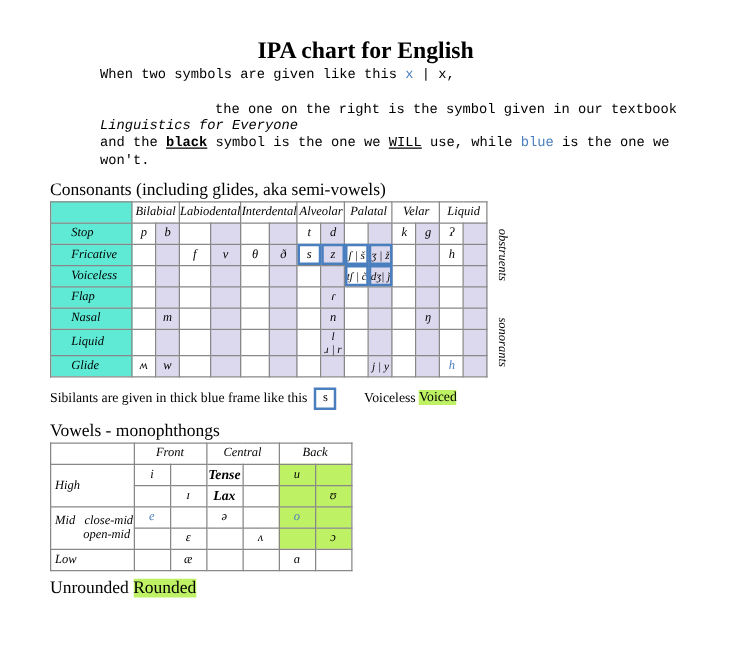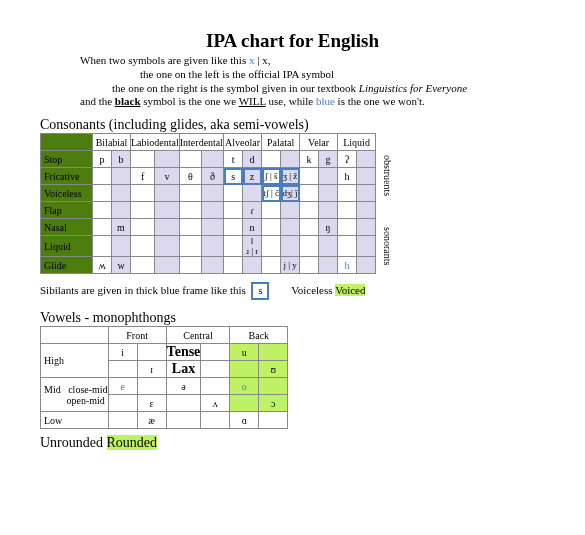--- a/index.html
+++ b/index.html
@@ -11,68 +11,68 @@
     box-sizing: border-box;
     color: #000;
     background: #fff;
   }
   .title {
     text-align: center;
     font-weight: bold;
     font-size: 19px;
     margin-bottom: 2px;
   }
-  .intro { margin: 0 0 8px 40px; line-height: 1.25; }
+  .intro { margin: 0 0 8px 40px; line-height: 1.25; font-family: Liberation Mono, monospace; }
   .blue { color: #4a7fbf; }
   .ital { font-style: italic; }
   .bold { font-weight: bold; }
   .under { text-decoration: underline; }
   .sectlabel { font-size: 14px; margin-top: 6px; }
-  table { border-collapse: collapse; }
+  table { border-collapse: collapse; font-style: italic; }
   td, th {
     border: 1px solid #888;
     font-size: 10px;
     text-align: center;
     vertical-align: middle;
     padding: 0;
     height: 16px;
     min-width: 18px;
   }
   th { font-weight: normal; background: #fff; }
-  .rowh { text-align: left; padding-left: 3px; min-width: 48px; background:#4d7c0f; }
+  .rowh { text-align: left; padding-left: 16px; min-width: 48px; background:#5eead4; }
   .shade { background: #dcd9ee; }
   .sib { outline: 2px solid #4a7fbf; outline-offset:-2px; }
   .pair { font-size:9px; letter-spacing:0; }
   .sidev {
     writing-mode: vertical-rl;
     font-size: 10px;
     border: none;
     padding-left: 4px;
   }
   .sibnote { margin-top: 8px; font-size: 11px; }
   .sibbox {
     display:inline-block; border:2px solid #4a7fbf;
     width:14px; height:14px; text-align:center;
     font-size:10px; line-height:14px; vertical-align:middle;
   }
   .vtable td, .vtable th { min-width: 28px; height:16px; }
   .vrowh { text-align:left; padding-left:3px; min-width:90px; }
   .hl { background:#bef264; }
   .sm { font-size:9px; }
-  .tense { font-weight:bold; font-size:14px; }
+  .tense { font-weight:bold; font-size:11px; }
 </style>
 </head>
 <body>
 
 <div class="title">IPA  chart  for English</div>
 
 <div class="intro">
   <span>When two symbols are given like this </span><span class="blue">x</span><span> | x,</span><br>
-  <span style="margin-left:60px">the one on the left is the official IPA symbol</span><br>
-  <span style="margin-left:32px">the one on the right is the symbol given in our textbook </span><span class="ital">Linguistics for Everyone</span><br>
+  <br>
+  <span style="margin-left:92px">the one on the right is the symbol given in our textbook </span><span class="ital">Linguistics for Everyone</span><br>
   <span>and the </span><span class="bold under">black</span><span> symbol is the one we </span><span class="under">WILL</span><span> use, while </span><span class="blue">blue</span><span> is the one we won't.</span>
 </div>
 
 <div class="sectlabel">Consonants (including glides, aka semi-vowels)</div>
 
 <table style="position:relative">
 <tbody>
       <tr>
   <th class="rowh"></th>
   <th colspan="2">Bilabial</th>

